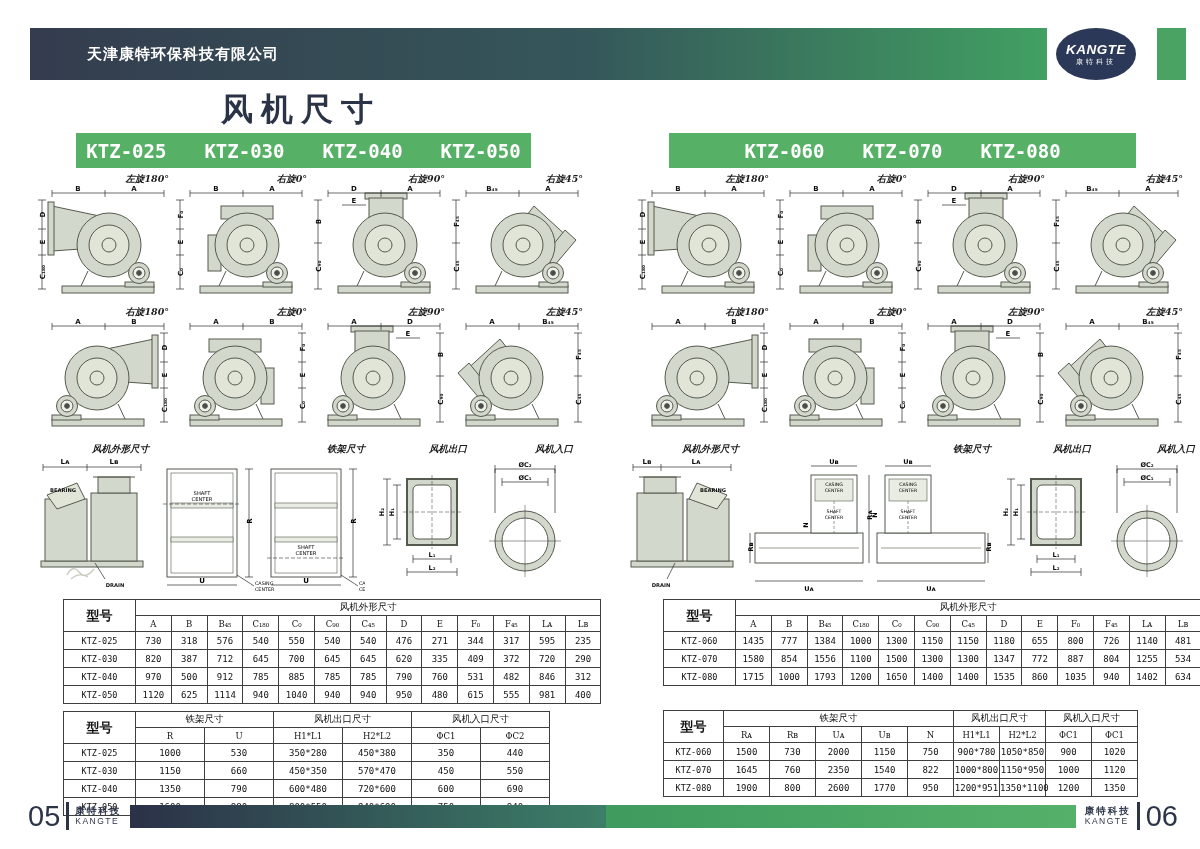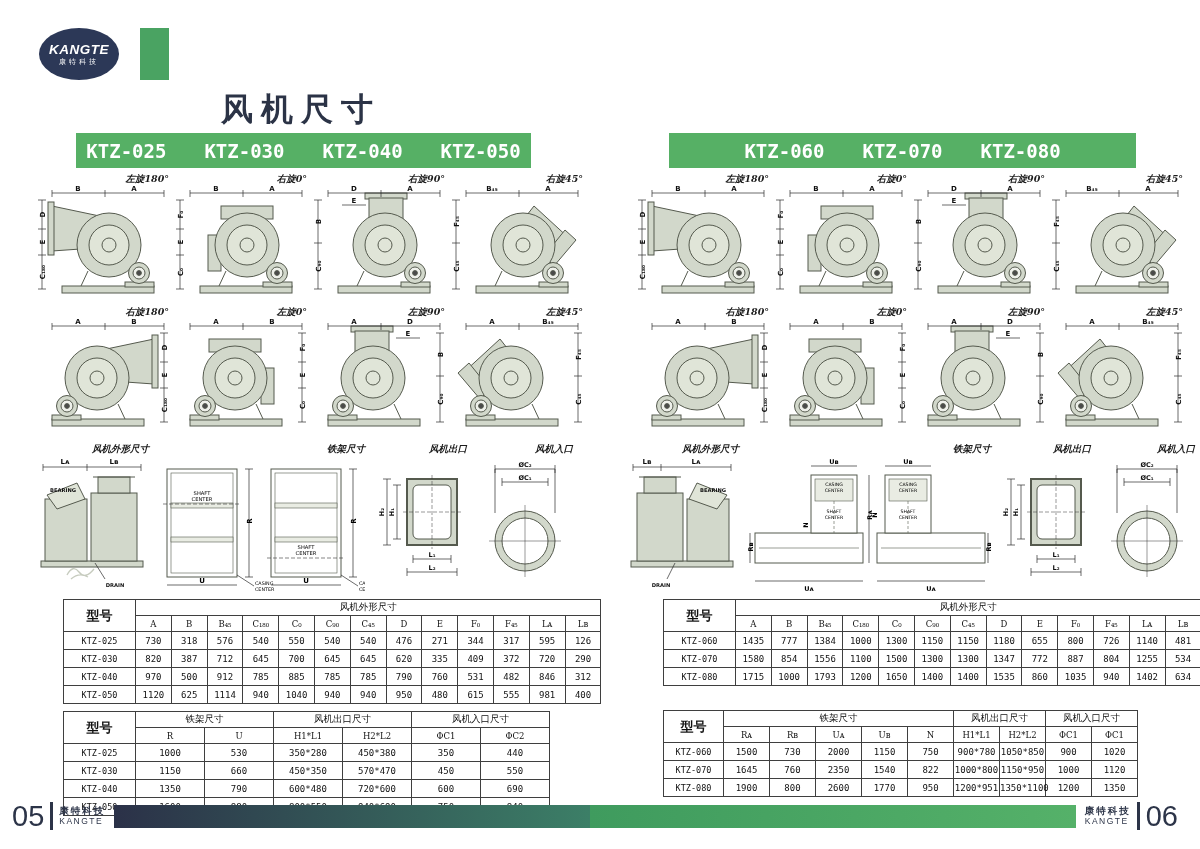--- a/index.html
+++ b/index.html
@@ -47,33 +47,36 @@
   .dim-table .group-h{font-family:"DejaVu Serif",serif;font-size:9.5px;height:15px;}
   .dim-table .col-h{font-family:"DejaVu Serif",serif;font-size:8.5px;height:15px;}
   .dim-table .model-cell{font-size:8.5px;}
   
   .footer{position:absolute;top:798px;left:0;right:0;height:36px;display:flex;align-items:center;}
   .f-num{font-size:29px;color:#2c3448;line-height:1;}
   .f-div{width:3px;height:28px;background:#2c3448;margin:0 6px;}
   .f-brand{display:flex;flex-direction:column;color:#2c3448;line-height:1.15;}
   .f-cn{font-size:9.5px;font-weight:bold;letter-spacing:2px;}
   .f-en{font-size:8.5px;letter-spacing:1.5px;}
-  .f-left{display:flex;align-items:center;margin-left:12px;width:578px;}
+  .f-left{display:flex;align-items:center;margin-left:28px;width:578px;}
   .f-right{display:flex;align-items:center;flex:1;margin-right:22px;}
   .bar-l{flex:1;height:23px;margin-left:9px;background:linear-gradient(90deg,#2b3148,#3c7f67);}
   .bar-r{flex:1;height:23px;margin-right:9px;background:linear-gradient(90deg,#3f9b5e,#55b169);}
   .scribble{position:absolute;left:62px;top:560px;}
   svg text{font-family:"DejaVu Sans",sans-serif;}
 </style>
 </head>
 <body>
 
 <div class="sheet">
 
   <div class="topbar">
+    <div class="bar-main">
+      <span class="company">天津康特环保科技有限公司</span>
+    </div>
     <div class="logo">
       <span class="logo-en">KANGTE</span>
       <span class="logo-cn">康特科技</span>
     </div>
     <div class="green-block"></div>
   </div>
 
   <div class="pages">
     <section class="page page-left">
       <div class="title-space">
@@ -512,21 +515,21 @@
                 <td>576</td>
                 <td>540</td>
                 <td>550</td>
                 <td>540</td>
                 <td>540</td>
                 <td>476</td>
                 <td>271</td>
                 <td>344</td>
                 <td>317</td>
                 <td>595</td>
-                <td>126</td>
+                <td>235</td>
               </tr>
               <tr>
                 <td class="model-cell">KTZ-030</td>
                 <td>820</td>
                 <td>387</td>
                 <td>712</td>
                 <td>645</td>
                 <td>700</td>
                 <td>645</td>
                 <td>645</td>

